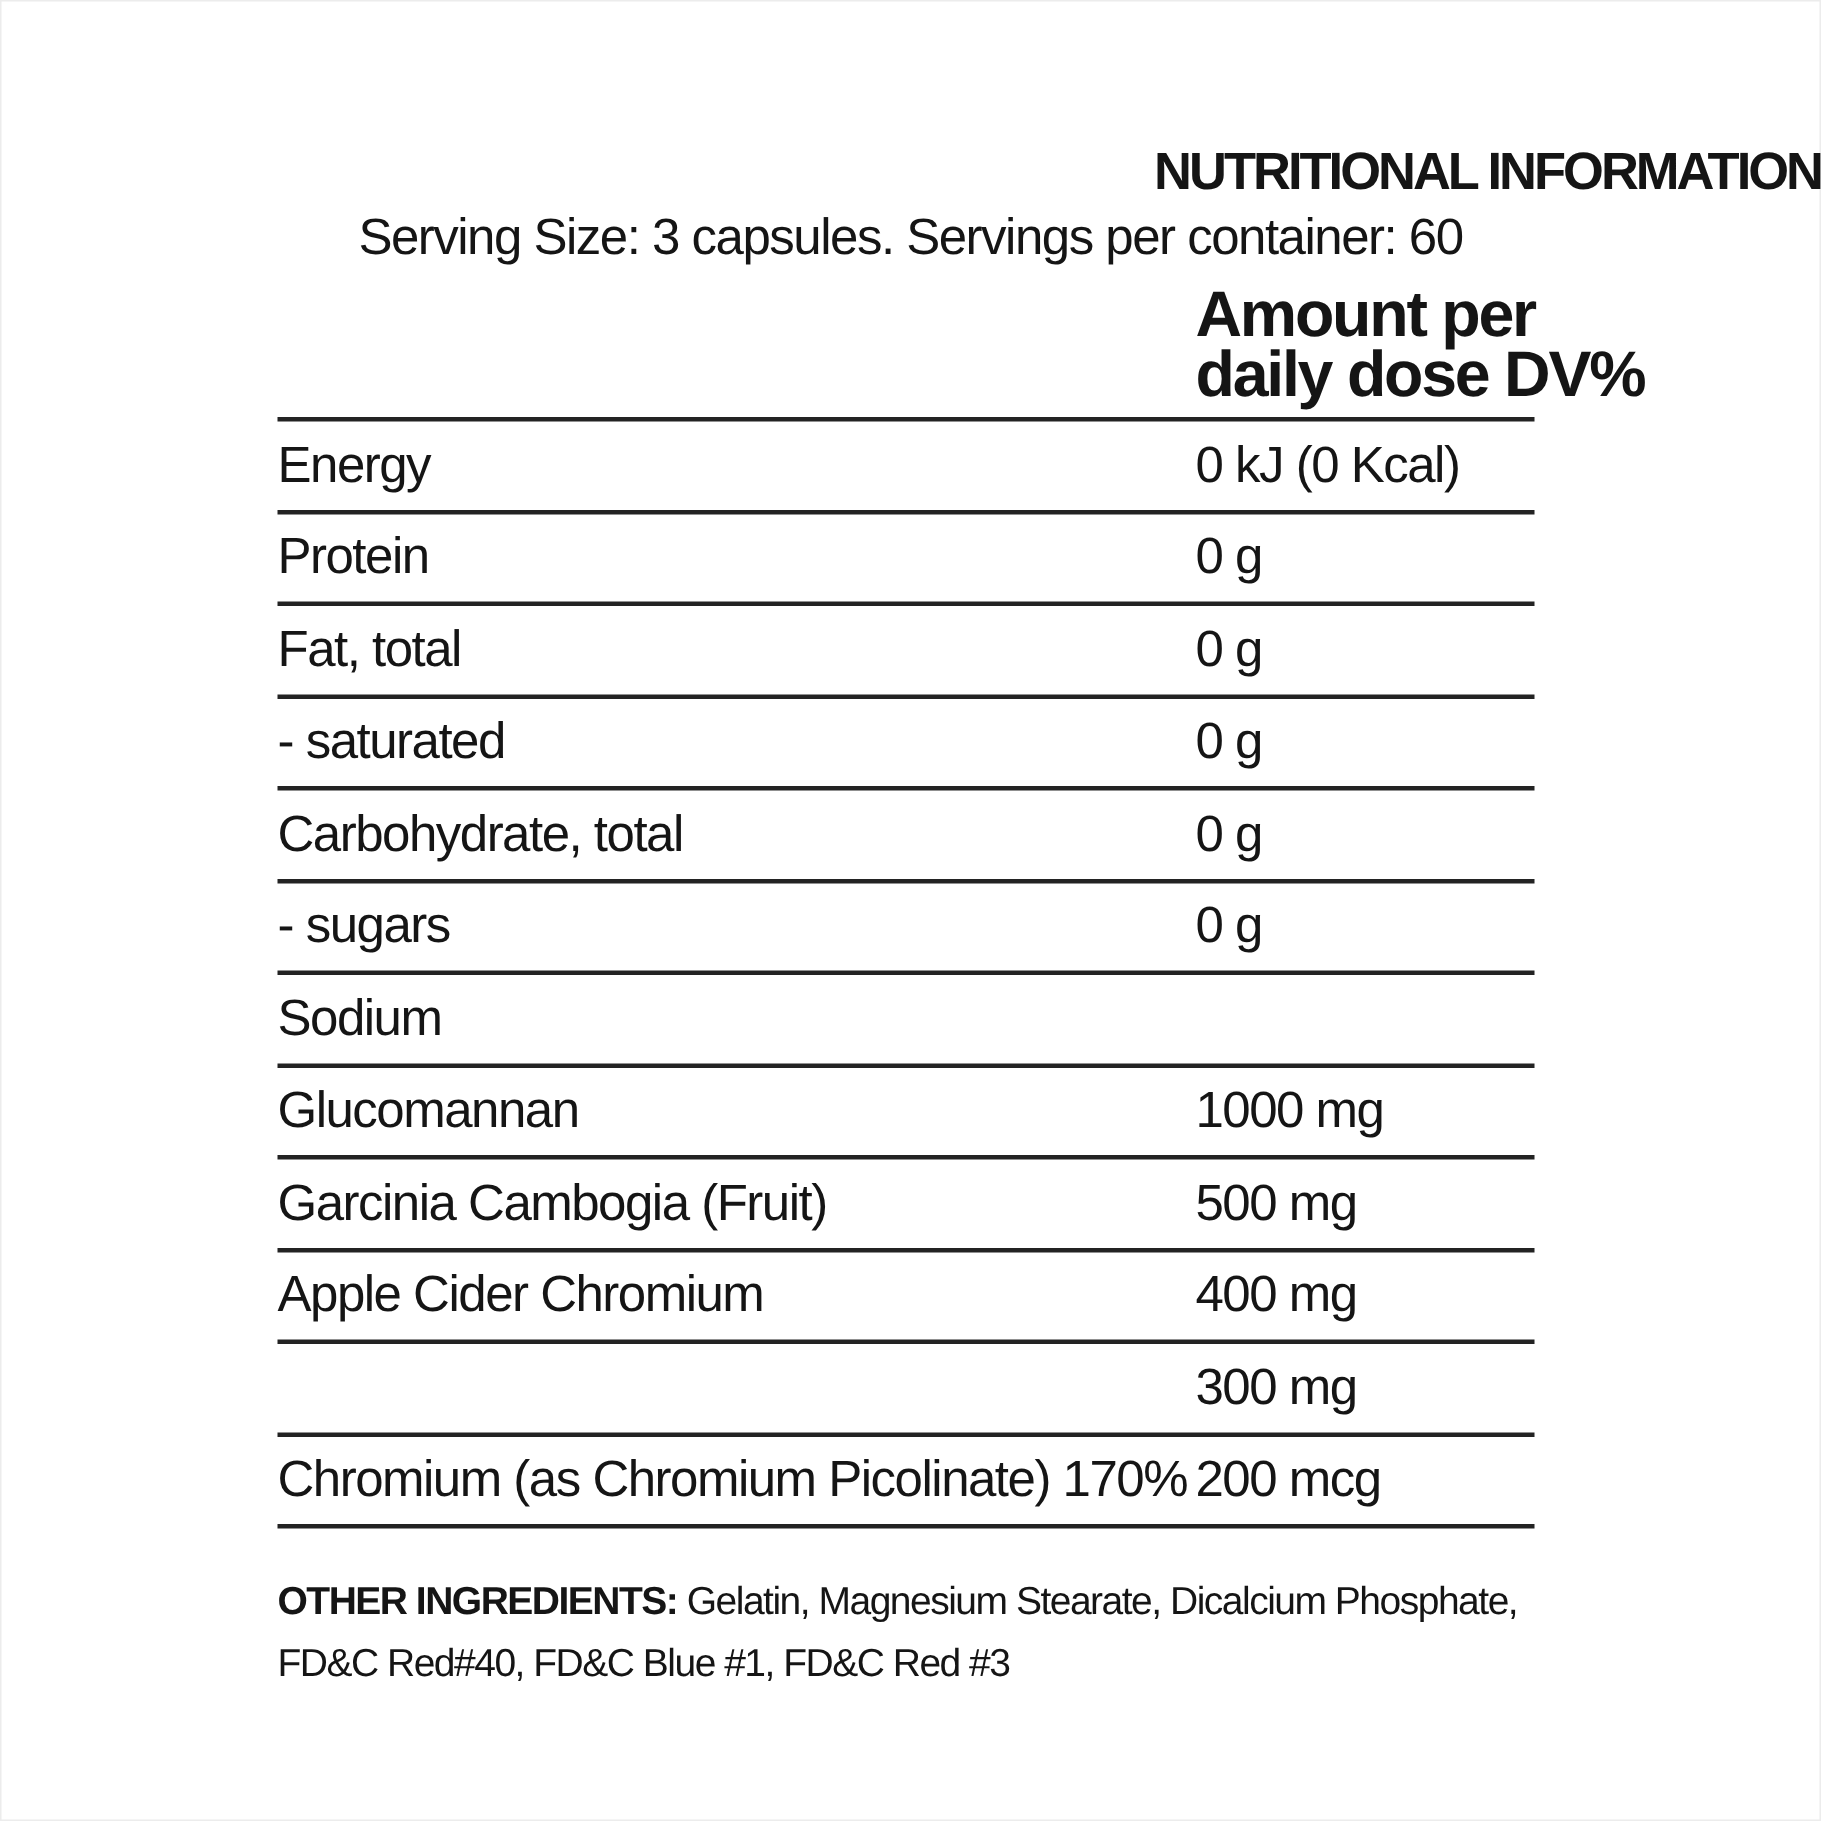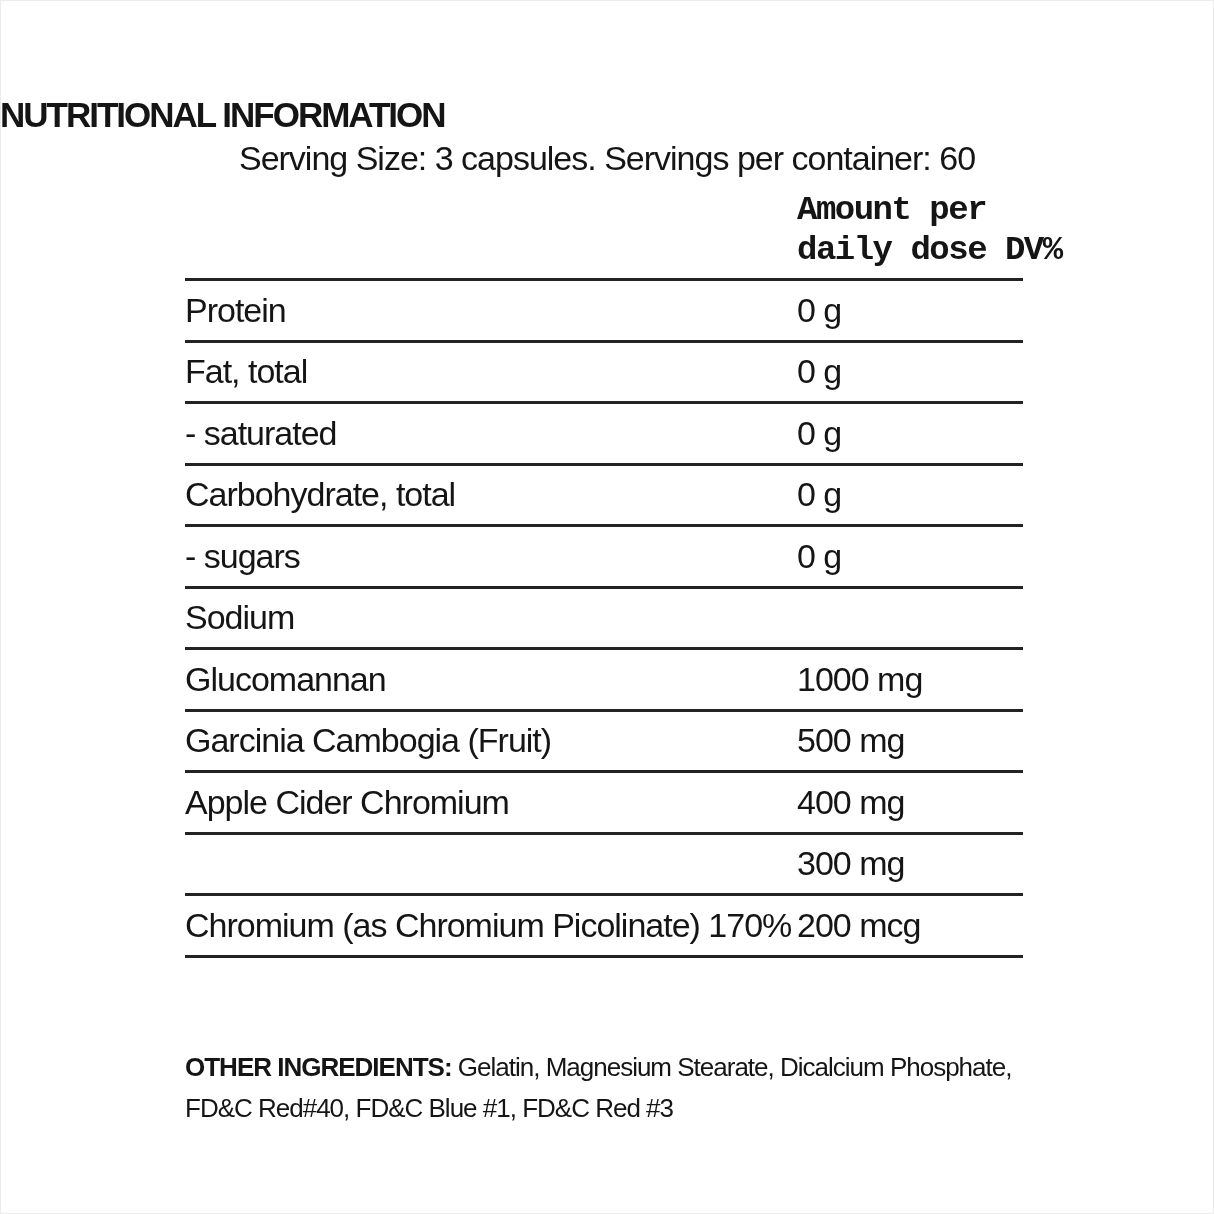--- a/index.html
+++ b/index.html
@@ -15,47 +15,46 @@
     box-shadow: inset 0 0 0 1px #ececec;
     font-family: "Liberation Sans", sans-serif;
     color: #151515;
     overflow: hidden;
   }
   .title {
     position: absolute;
     top: 95px;
     left: 0;
     width: 100%;
-    text-align: left;
+    text-align: right;
     font-size: 35px;
     font-weight: bold;
     letter-spacing: -2px;
     line-height: 40px;
   }
   .serving {
     position: absolute;
     top: 137px;
     left: 0;
     width: 100%;
     text-align: center;
     font-size: 34px;
     font-weight: normal;
     letter-spacing: -1px;
     line-height: 42px;
   }
   .amount-header {
     position: absolute;
     left: 797px;
     top: 190px;
-    font-size: 34px;
+    font-size: 43px;
     font-weight: bold;
     letter-spacing: -1.5px;
     line-height: 40px;
     white-space: nowrap;
-    font-family: Liberation Mono, monospace;
   }
   .ntable {
     position: absolute;
     left: 185px;
     top: 278px;
     width: 838px;
     border-bottom: 3px solid #232323;
   }
   .row {
     position: relative;
@@ -99,20 +98,24 @@
 
   <div class="serving">Serving Size: 3 capsules. Servings per container: 60</div>
 
   <div class="amount-header">
     <div>Amount per</div>
     <div>daily dose DV%</div>
   </div>
 
   <div class="ntable">
     <div class="row">
+      <span class="lbl">Energy</span>
+      <span class="val">0 kJ (0 Kcal)</span>
+    </div>
+    <div class="row">
       <span class="lbl">Protein</span>
       <span class="val">0 g</span>
     </div>
     <div class="row">
       <span class="lbl">Fat, total</span>
       <span class="val">0 g</span>
     </div>
     <div class="row">
       <span class="lbl">- saturated</span>
       <span class="val">0 g</span>

